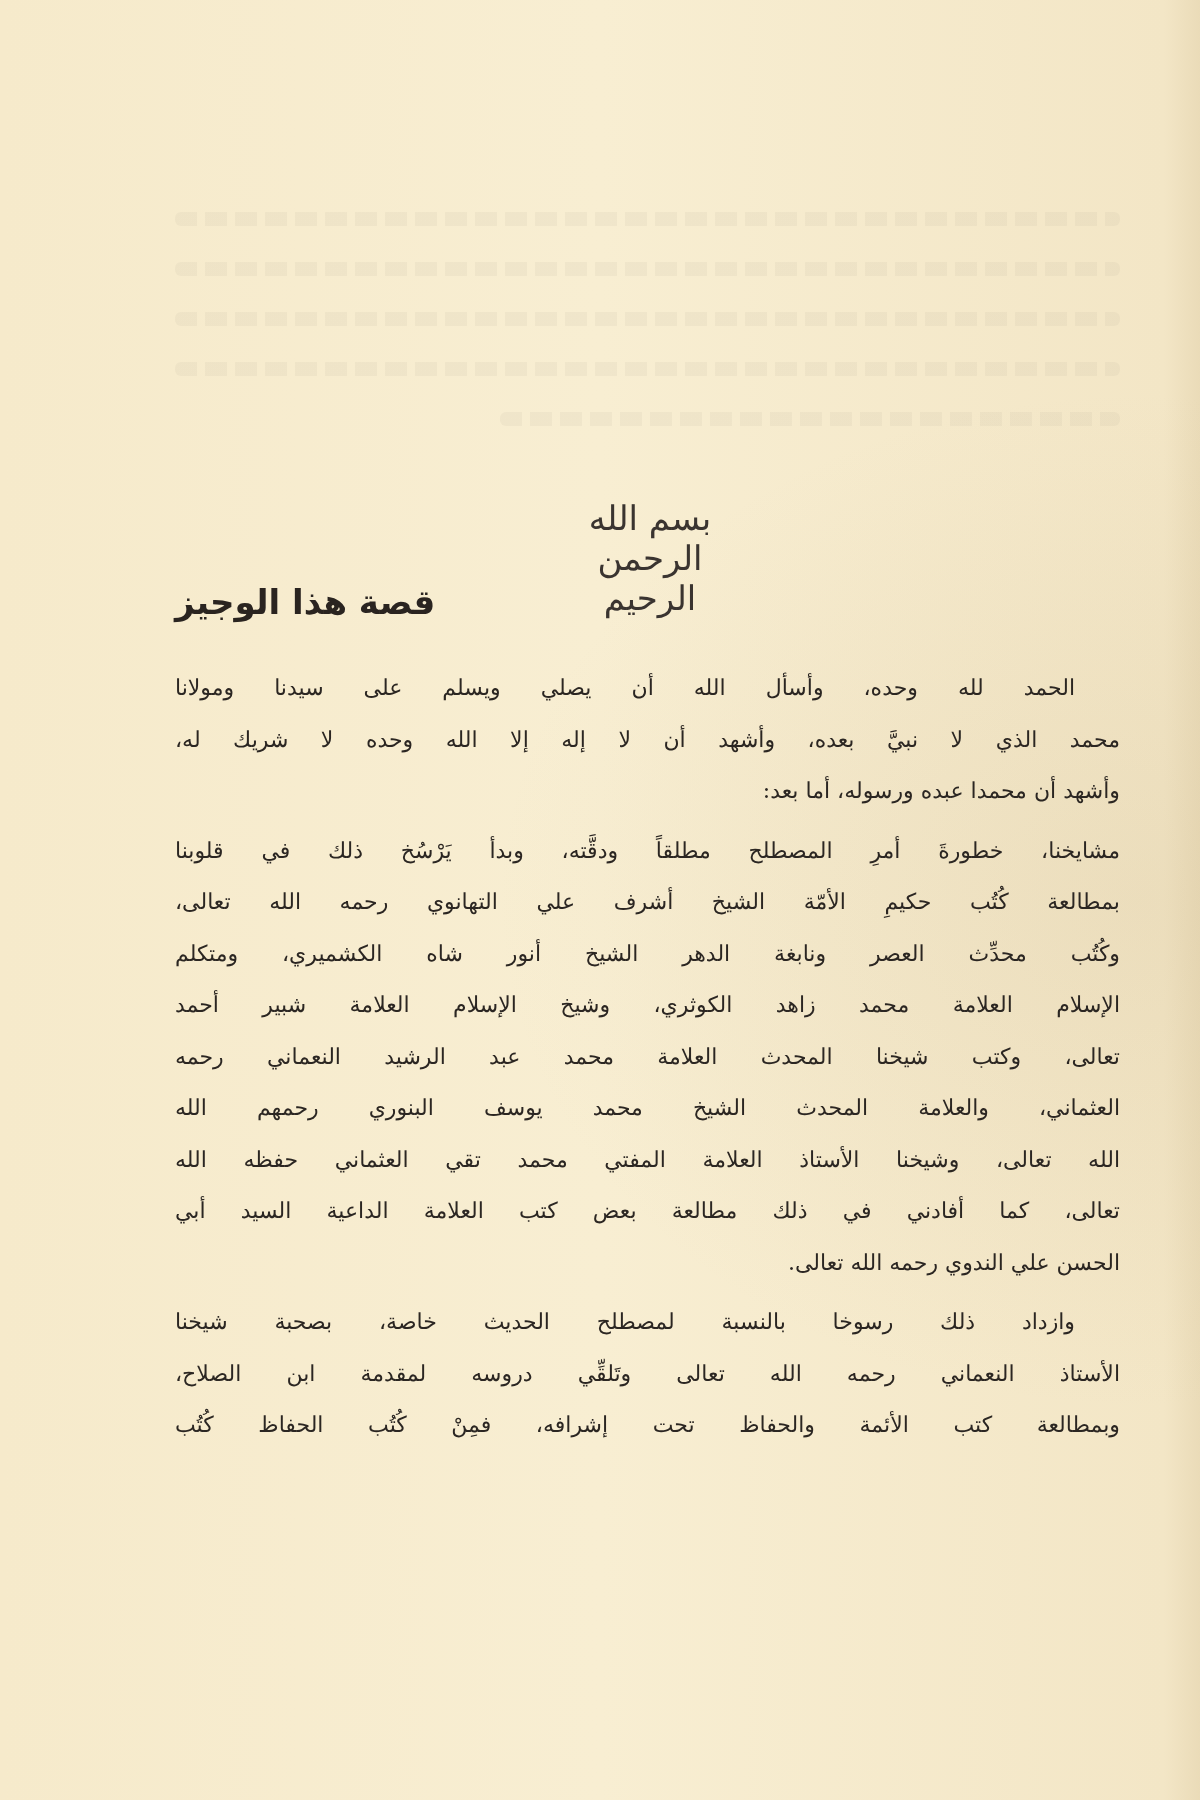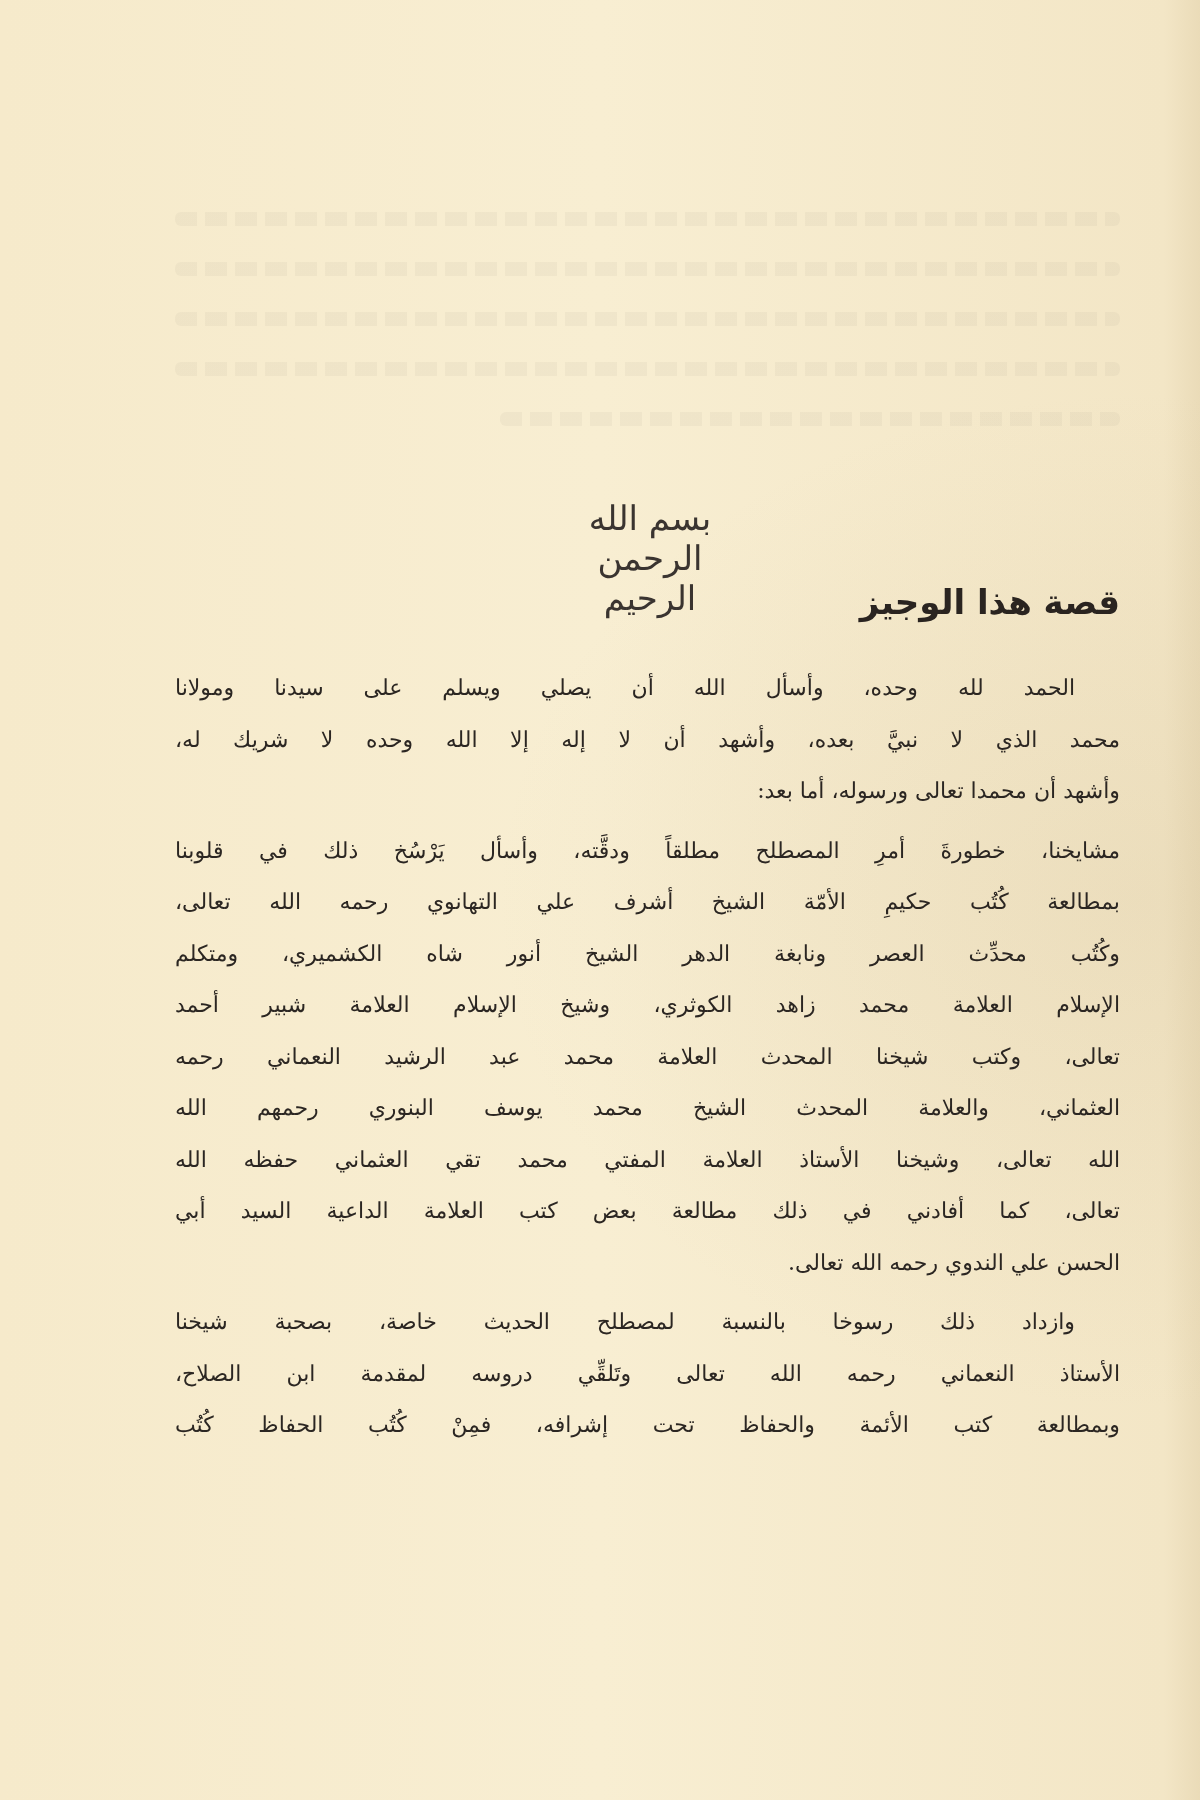--- a/index.html
+++ b/index.html
@@ -44,21 +44,21 @@
       font-size: 34px;
       color: #3a3430;
       direction: rtl;
       letter-spacing: -1px;
     }
     .title {
       position: absolute;
       left: 175px;
       top: 582px;
       width: 945px;
-      text-align: right;
+      text-align: left;
       direction: rtl;
       font-family: "DejaVu Sans", sans-serif;
       font-weight: bold;
       font-size: 34px;
       color: #2a2420;
     }
     .body-text {
       position: absolute;
       left: 175px;
       top: 662px;
@@ -98,24 +98,24 @@
   <div class="bleed" style="top:412px; width:620px; left:500px;"></div>
 
   <div class="basmala">بسم الله الرحمن الرحيم</div>
 
   <div class="title">قصة هذا الوجيز</div>
 
   <div class="body-text">
     <div class="para">
       <span class="line indent">الحمد لله وحده، وأسأل الله أن يصلي ويسلم على سيدنا ومولانا</span>
       <span class="line">محمد الذي لا نبيَّ بعده، وأشهد أن لا إله إلا الله وحده لا شريك له،</span>
-      <span class="line last">وأشهد أن محمدا تعالى ورسوله، أما بعد:</span>
+      <span class="line last">وأشهد أن محمدا عبده ورسوله، أما بعد:</span>
     </div>
     <div class="para">
-      <span class="line">مشايخنا، خطورةَ أمرِ المصطلح مطلقاً ودقَّته، وأسأل يَرْسُخ ذلك في قلوبنا</span>
+      <span class="line">مشايخنا، خطورةَ أمرِ المصطلح مطلقاً ودقَّته، وبدأ يَرْسُخ ذلك في قلوبنا</span>
       <span class="line">بمطالعة كُتُب حكيمِ الأمّة الشيخ أشرف علي التهانوي رحمه الله تعالى،</span>
       <span class="line">وكُتُب محدِّث العصر ونابغة الدهر الشيخ أنور شاه الكشميري، ومتكلم</span>
       <span class="line">الإسلام العلامة محمد زاهد الكوثري، وشيخ الإسلام العلامة شبير أحمد</span>
       <span class="line">تعالى، وكتب شيخنا المحدث العلامة محمد عبد الرشيد النعماني رحمه</span>
       <span class="line">العثماني، والعلامة المحدث الشيخ محمد يوسف البنوري رحمهم الله</span>
       <span class="line">الله تعالى، وشيخنا الأستاذ العلامة المفتي محمد تقي العثماني حفظه الله</span>
       <span class="line">تعالى، كما أفادني في ذلك مطالعة بعض كتب العلامة الداعية السيد أبي</span>
       <span class="line last">الحسن علي الندوي رحمه الله تعالى.</span>
     </div>
     <div class="para">

